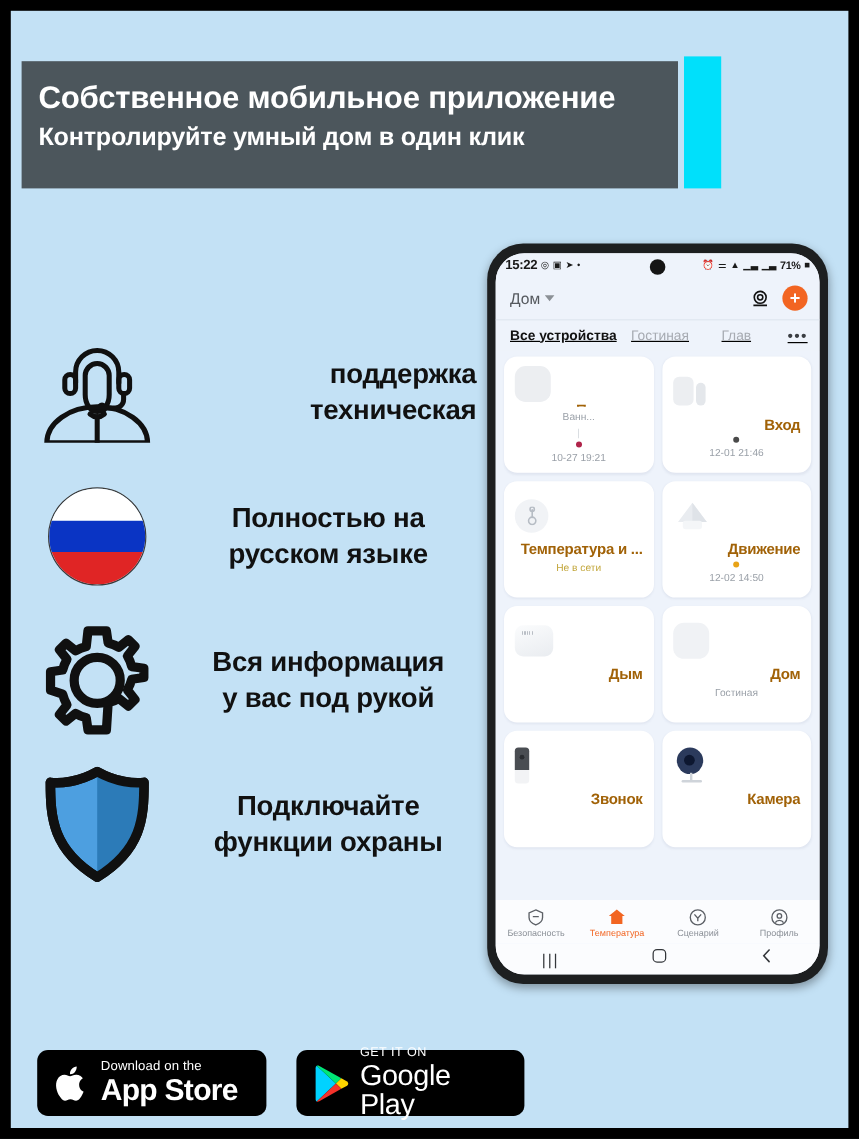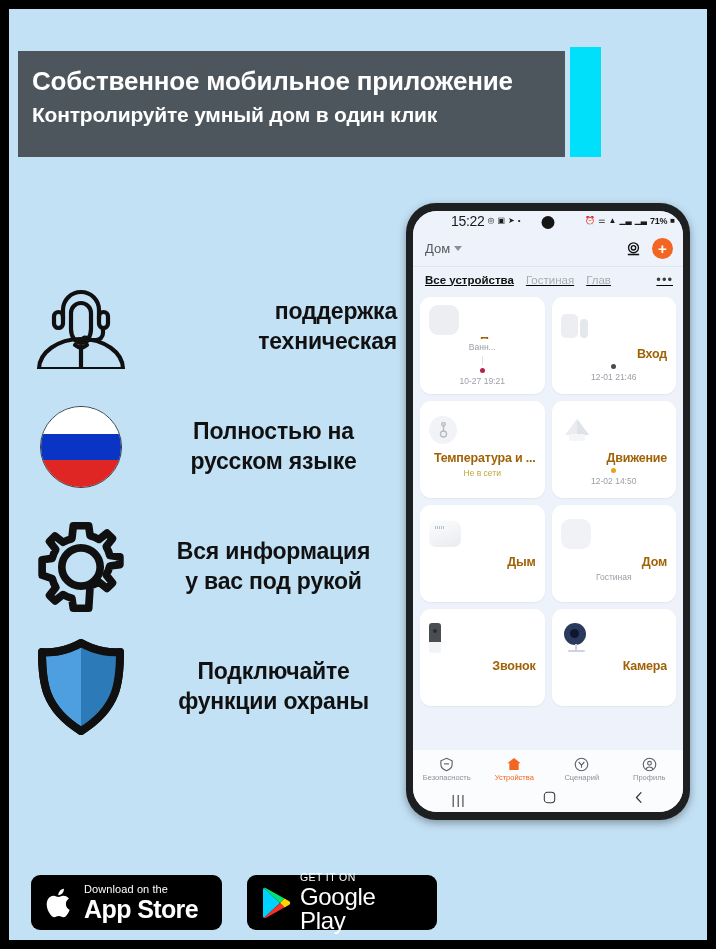--- a/index.html
+++ b/index.html
@@ -131,21 +131,21 @@
     display: flex;
     align-items: center;
     justify-content: space-between;
     padding: 0 8px;
     font-size: 9px;
     color: #1a1a1a;
     background: #eef3fb;
     flex: none;
   }
   .sb-left, .sb-right { display: flex; align-items: center; gap: 3px; }
-  .sb-time { font-size: 14px; font-weight: normal; letter-spacing: -.3px; margin-left: 30px; }
+  .sb-time { font-size: 11px; font-weight: bold; letter-spacing: -.3px; }
   .sb-ico { font-size: 8px; line-height: 1; }
   .sb-batt { font-size: 9px; font-weight: bold; letter-spacing: -.3px; }
 
   
   .app-head {
     height: 36px;
     flex: none;
     display: flex;
     align-items: center;
     padding: 0 10px 0 12px;
@@ -191,21 +191,21 @@
     border-top: 1px solid #dfe6f0;
     overflow: hidden;
     text-decoration: underline;
   }
   .tab {
     font-size: 11.5px;
     color: #a7abb2;
     white-space: nowrap;
   }
   .tab.active { color: #111; font-weight: bold; }
-  .tab.clip { overflow: hidden; max-width: 32px; }
+  .tab.clip { overflow: hidden; max-width: 32px; margin-left: 15px; }
   .tab-more { margin-left: auto; color: #3a3d42; font-size: 13px; letter-spacing: 1px; line-height: .6; }
 
   
   .grid {
     flex: 1;
     padding: 5px 7px 0 7px;
     display: grid;
     grid-template-columns: 1fr 1fr;
     grid-auto-rows: 97px;
     gap: 7px;
@@ -551,21 +551,21 @@
             </svg>
           </div>
           <div class="nav-label">Безопасность</div>
         </div>
         <div class="nav-item active">
           <div class="nav-ico">
             <svg width="16" height="16" viewBox="0 0 24 24">
               <path d="M12 3 L22 11 h-3 v10 H5 V11 H2 z" fill="#f26522"></path>
             </svg>
           </div>
-          <div class="nav-label">Устройства</div>
+          <div class="nav-label">Температура</div>
         </div>
         <div class="nav-item">
           <div class="nav-ico">
             <svg width="15" height="15" viewBox="0 0 24 24" fill="none" stroke="#5c6066" stroke-width="1.8">
               <circle cx="12" cy="12" r="10"></circle>
               <path d="M7.5 8 L12 13 L16.5 8 M12 13 v4"></path>
             </svg>
           </div>
           <div class="nav-label">Сценарий</div>
         </div>

